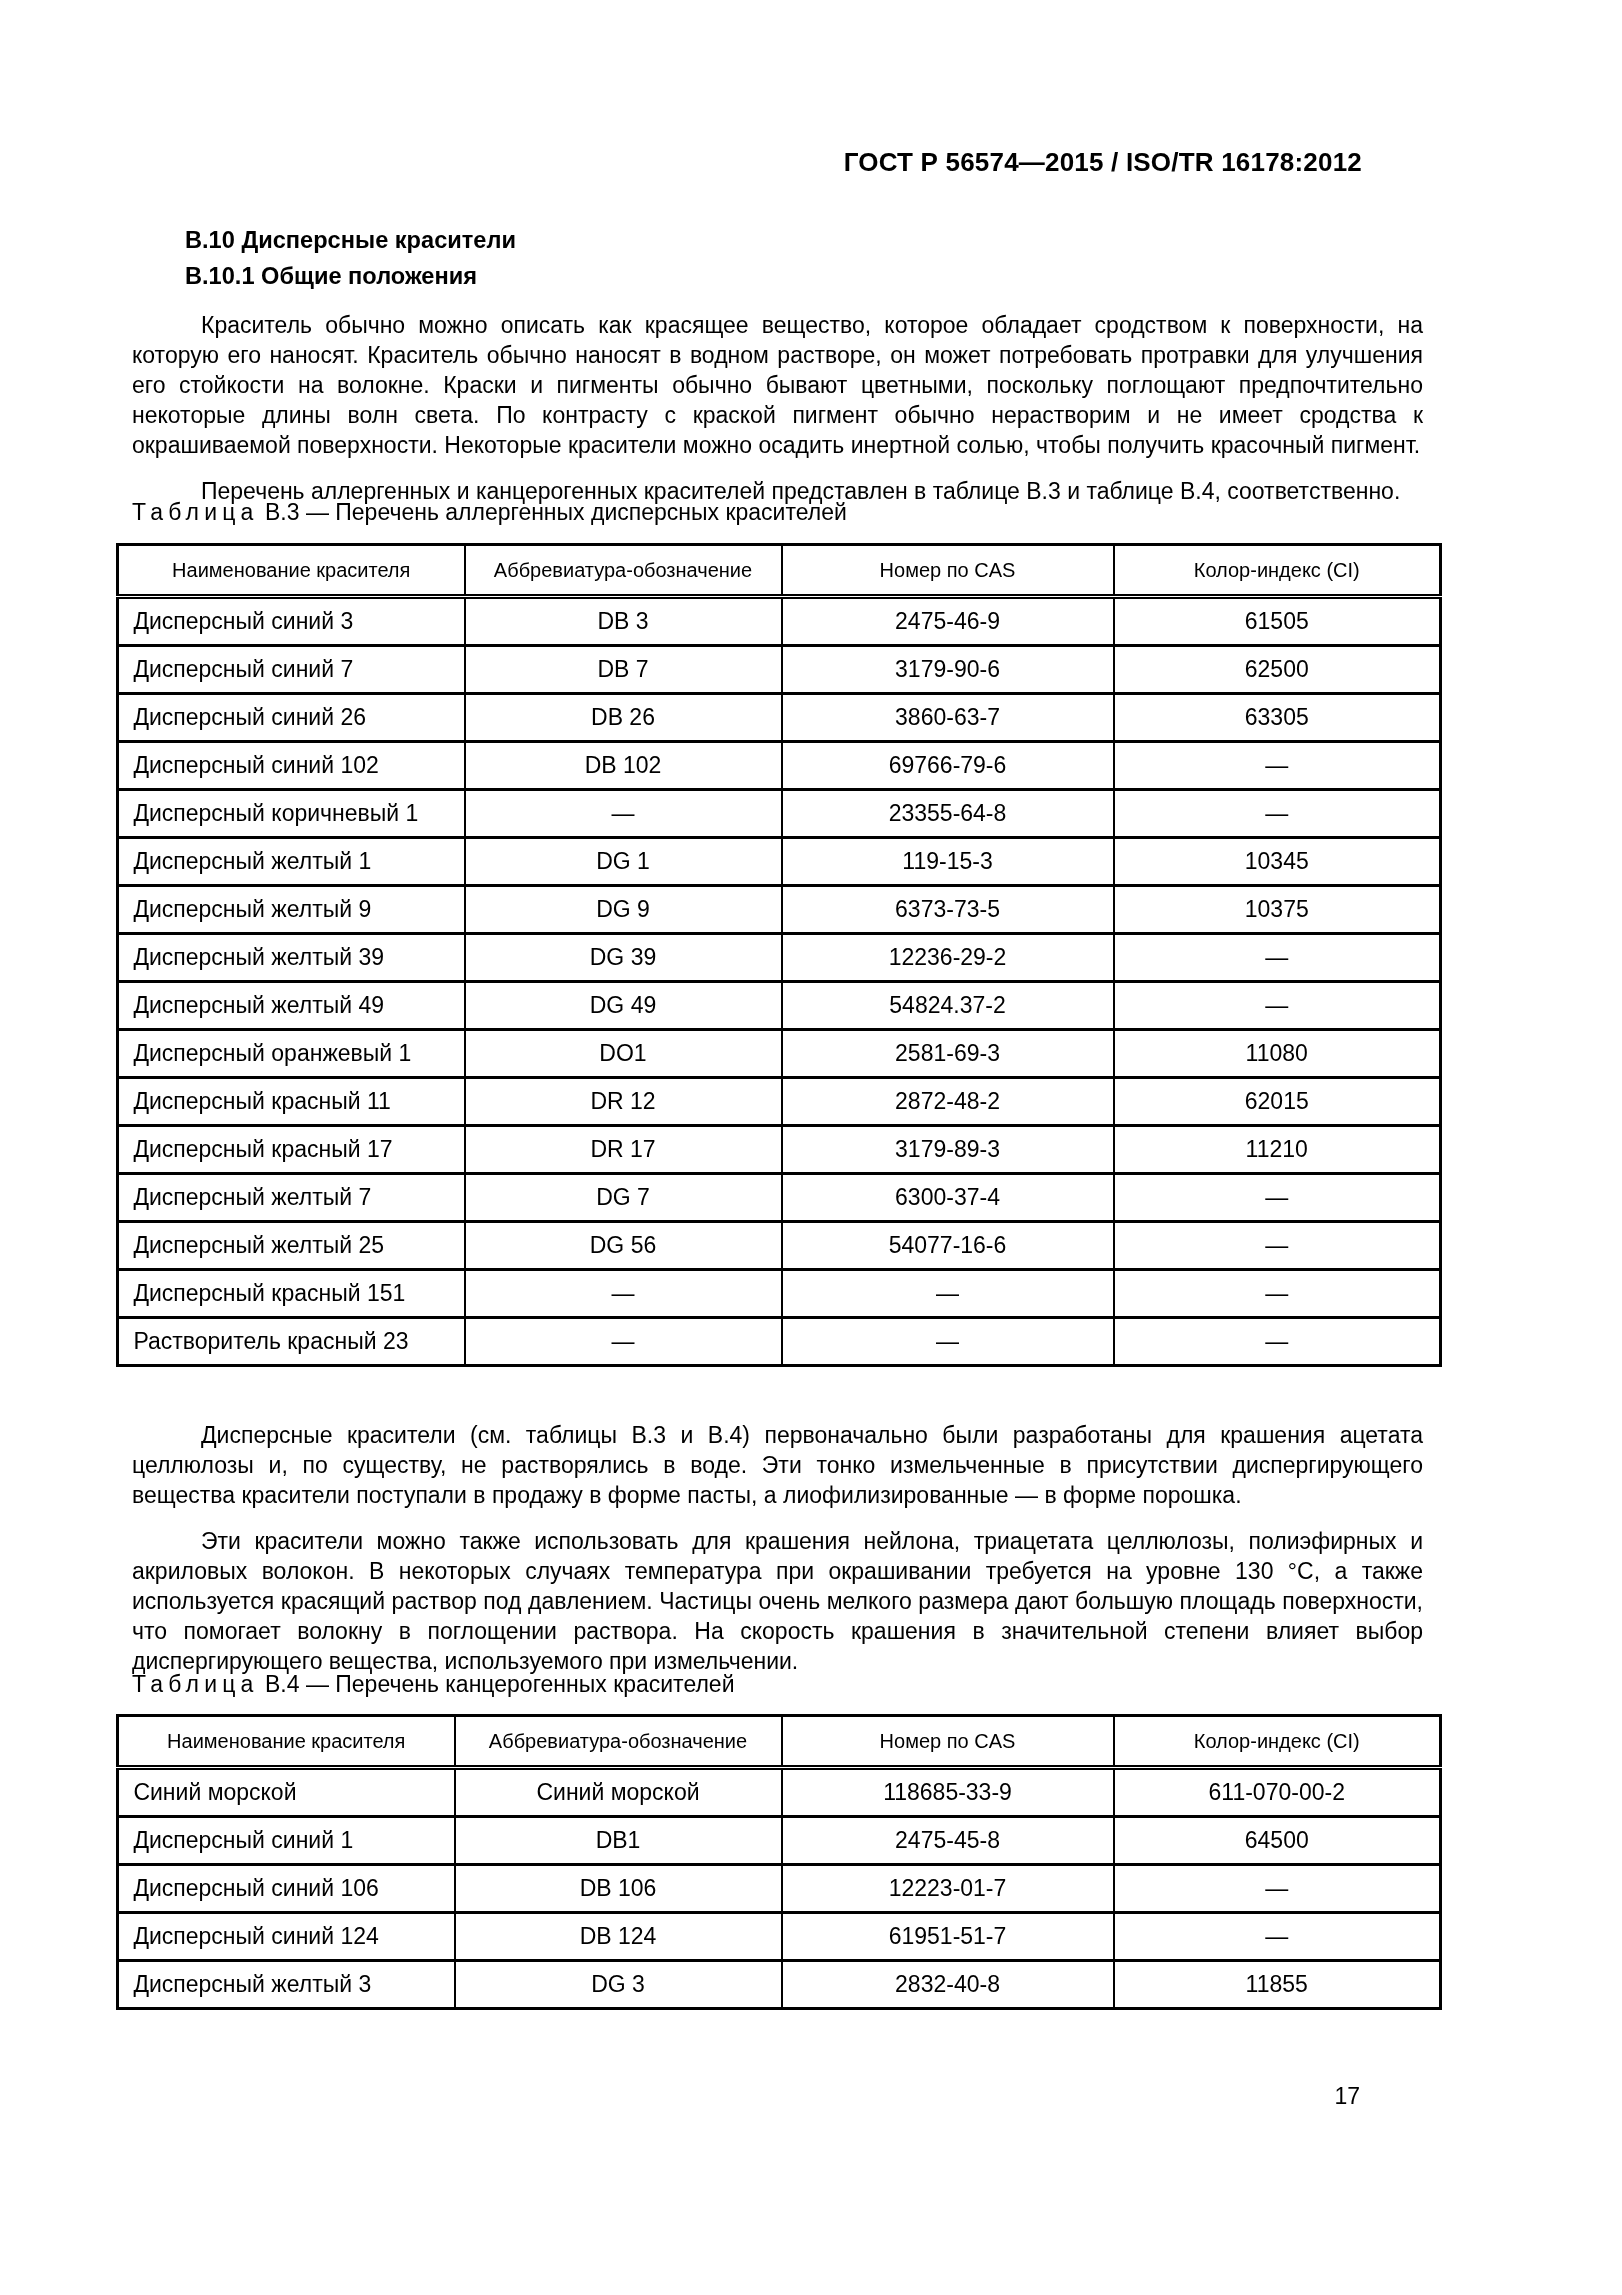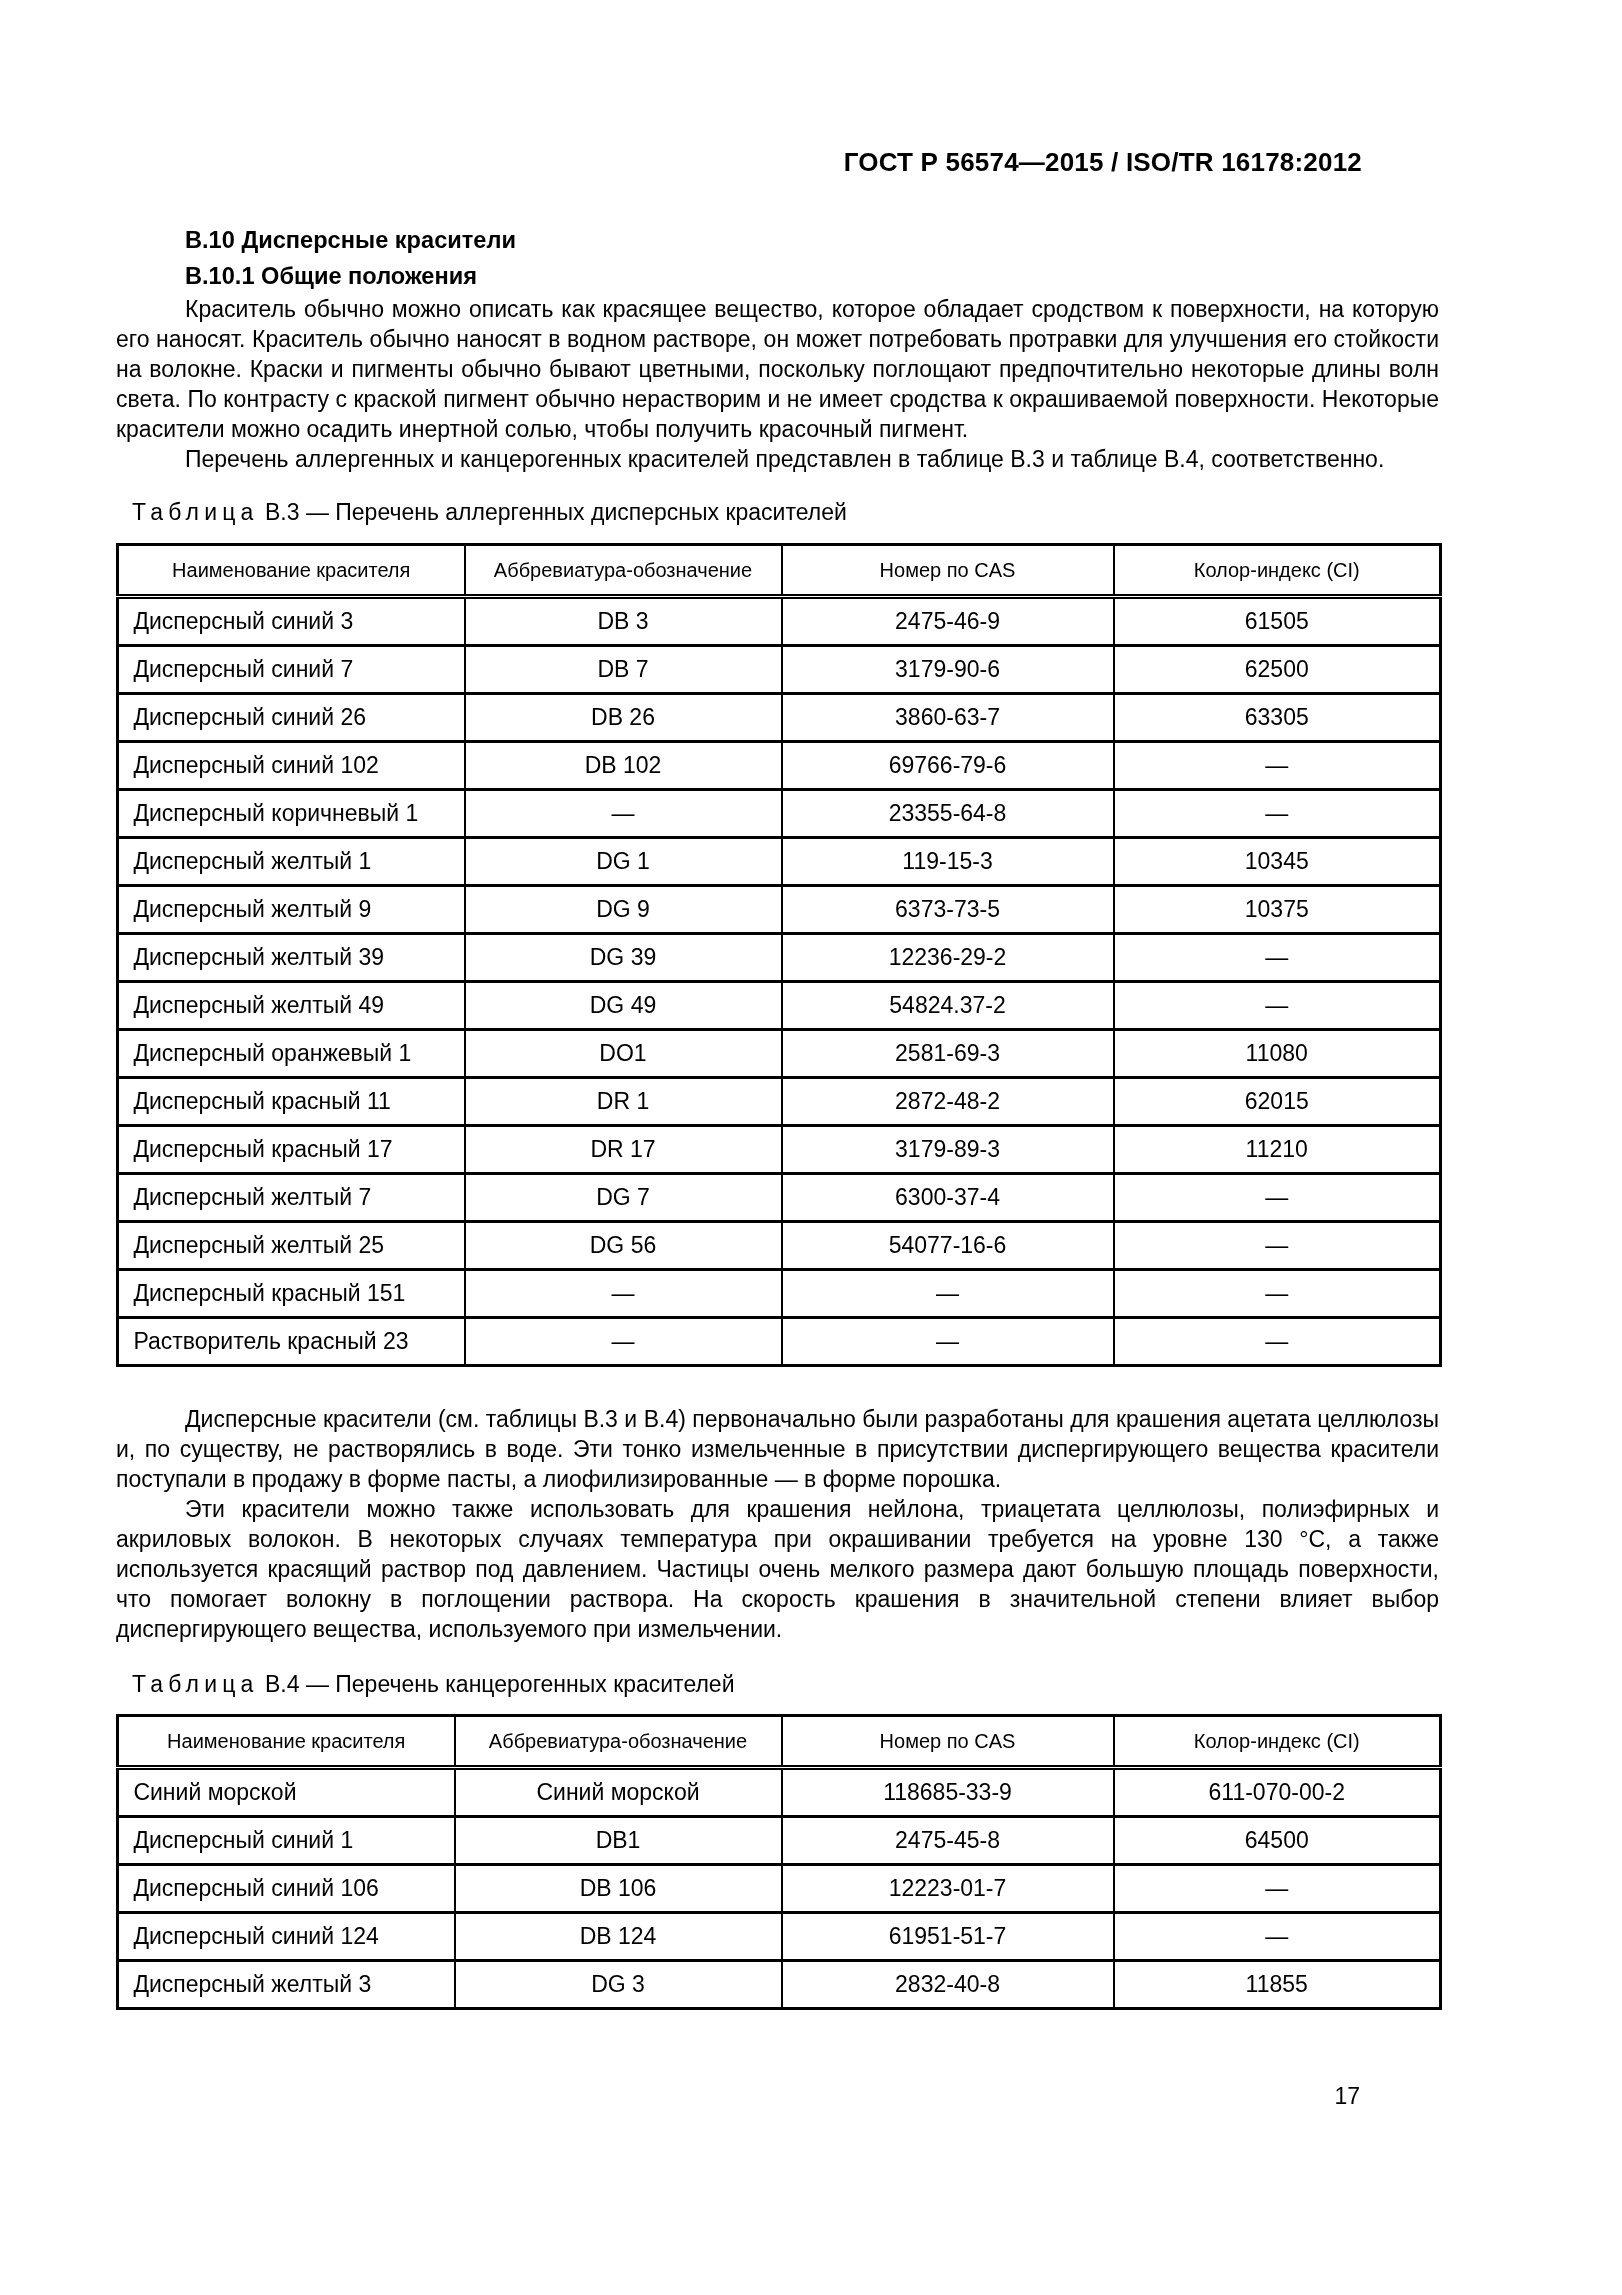--- a/index.html
+++ b/index.html
@@ -1,21 +1,21 @@
 <!DOCTYPE html>
 <html style="font-size:10.5px"><head>
 <meta charset="utf-8">
 <style>
   html, body { margin:0; padding:0; background:#ffffff; }
   body { width:1623px; height:2295px; position:relative; font-family:"Liberation Sans", sans-serif; color:#000; }
   .page { position:absolute; left:0; top:0; width:1545px; height:2295px; }
   .doc-header { position:absolute; right:183px; top:147px; font-weight:bold; font-size:26px; letter-spacing:0.2px; }
   .h1 { position:absolute; left:185px; top:227px; font-weight:bold; font-size:23.6px; }
   .h2 { position:absolute; left:185px; top:263px; font-weight:bold; font-size:23.6px; }
-  .para { font-size:23px; line-height:30px; text-align:justify; text-indent:69px; margin:0; }
+  .para { font-size:23px; line-height:30px; text-align:justify; text-indent:69px; margin:16px; }
   .p1 { position:absolute; left:116px; top:294px; width:1323px; }
   .p2 { position:absolute; left:116px; top:1404px; width:1323px; }
   .caption { position:absolute; left:116px; font-size:23px; }
   .caption .spaced { letter-spacing:5.2px;margin-left:16px; }
   table.t { position:absolute; left:116px; width:1323px; border-collapse:collapse; font-size:23px; table-layout:fixed; }
   table.t th { font-weight:normal; font-size:20px; height:46px; border:2px solid #000; text-align:center; vertical-align:middle; }
   table.t td { height:45px; border:2px solid #000; text-align:center; vertical-align:middle; padding:0; }
   table.t td.name { text-align:left; padding-left:14.4px; }
   table.t thead tr { border-bottom:5.9px double #000; }
   table.t { border:3.3px solid #000; }
@@ -112,21 +112,21 @@
           <td>—</td>
         </tr>
         <tr>
           <td class="name">Дисперсный оранжевый 1</td>
           <td>DO1</td>
           <td>2581-69-3</td>
           <td>11080</td>
         </tr>
         <tr>
           <td class="name">Дисперсный красный 11</td>
-          <td>DR 1</td>
+          <td>DR 12</td>
           <td>2872-48-2</td>
           <td>62015</td>
         </tr>
         <tr>
           <td class="name">Дисперсный красный 17</td>
           <td>DR 17</td>
           <td>3179-89-3</td>
           <td>11210</td>
         </tr>
         <tr>

